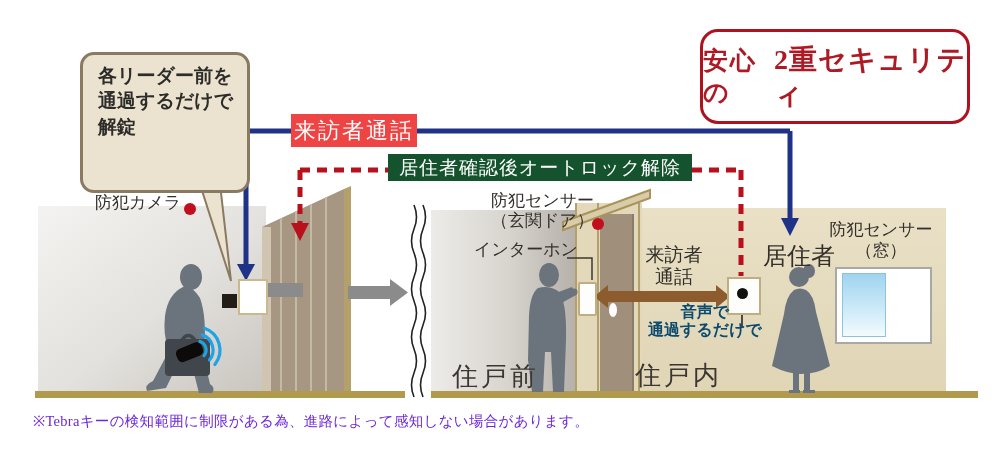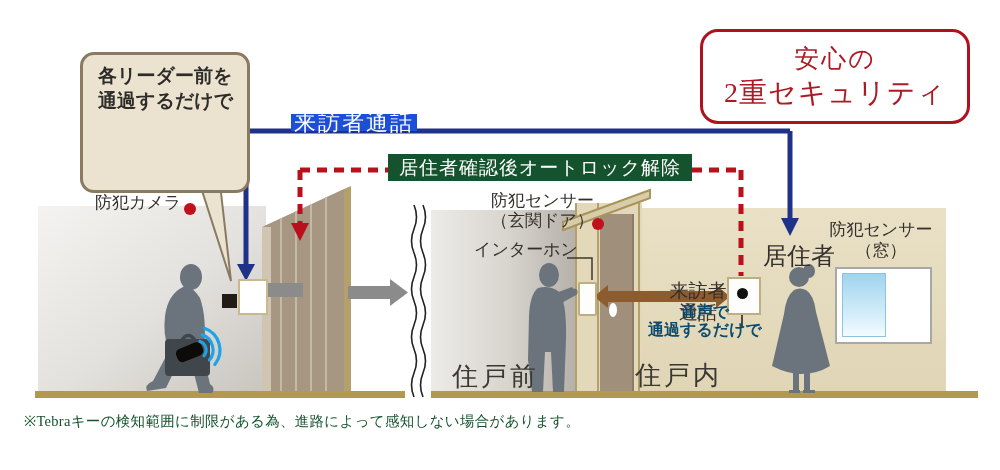--- a/index.html
+++ b/index.html
@@ -27,39 +27,39 @@
   .camera-box{left:222px;top:294px;width:15px;height:14px;background:#231c16;z-index:6;}
   .intercom{left:578px;top:282px;width:15px;height:30px;background:#fdfdfb;border:2px solid #bfae83;border-radius:2px;z-index:6;}
   .monitor{left:727px;top:277px;width:30px;height:34px;background:#fdfdfb;border:2px solid #bfae83;z-index:6;}
   .monitor-dot{left:737px;top:288px;width:11px;height:11px;background:#111;border-radius:50%;z-index:7;}
   .window{left:835px;top:267px;width:93px;height:73px;background:#fff;border:2px solid #a8a8a4;z-index:6;}
   .window .pane{position:absolute;left:5px;top:4px;width:42px;height:62px;
     background:linear-gradient(to bottom,#9fd4ef 0%,#d8effa 70%,#f3fbfe 100%);border:1px solid #8fc2dd;}
   .dot{width:12px;height:12px;border-radius:50%;background:#c10f1d;z-index:8;}
   
   .bar{color:#fff;display:flex;align-items:center;justify-content:center;z-index:9;letter-spacing:2px;}
-  .bar-navy{left:291px;top:114px;width:126px;height:17px;background:#1d4ed8;font-size:22px;}
+  .bar-navy{left:291px;top:114px;width:126px;height:33px;background:#ef4444;font-size:22px;}
   .bar-red{left:388px;top:154px;width:304px;height:27px;background:#14532d;font-size:19px;letter-spacing:1px;}
   
   .title-box{left:700px;top:29px;width:264px;height:89px;background:#fff;border:3.5px solid #b0111f;
-    border-radius:18px;color:#ad1a24;display:flex;flex-direction:column;align-items:center;
-    justify-content:center;font-weight:normal;line-height:1.25;z-index:10;}
+    border-radius:18px;color:#ad1a24;display:flex;flex-direction:row;align-items:center;
+    justify-content:center;font-weight:bold;line-height:1.25;z-index:10;}
   .title-box .t1{font-size:25px;letter-spacing:2px;}
   .title-box .t2{font-size:28px;letter-spacing:1px;}
   
   .bubble{left:80px;top:52px;width:170px;height:141px;background:#ebe3d0;border:3px solid #8a7a62;
     border-radius:14px;z-index:8;font-family:Liberation Mono, monospace;
     font-weight:bold;font-size:19px;color:#2e2c29;line-height:1.33;padding:10px 0 0 15px;box-sizing:border-box;}
   
   .lbl{color:#332f2a;font-size:17px;z-index:9;white-space:nowrap;}
   .lbl-center{text-align:center;}
   .area{color:#3b3733;font-size:26px;z-index:9;white-space:nowrap;}
   .voice{color:#0c4a6e;font-weight:bold;font-size:16px;line-height:1.15;z-index:9;text-align:center;
     font-family:"Liberation Sans","DejaVu Sans",sans-serif;white-space:nowrap;}
-  .note{left:24px;top:410px;font-size:14.5px;color:#14532d;letter-spacing:0.3px;z-index:9;white-space:nowrap;}
+  .note{left:33px;top:410px;font-size:14.5px;color:#6d28d9;letter-spacing:0.3px;z-index:9;white-space:nowrap;}
 </style>
 </head>
 <body>
 
 <div class="stage">
 
   <div class="abs wall-left"></div>
   <div class="abs wall-mid"></div>
   <div class="abs wall-in"></div>
   <div class="abs facade">
@@ -185,29 +185,30 @@
   <div class="abs bar bar-red">居住者確認後オートロック解除</div>
 
   <div class="abs title-box">
     <span class="t1">安心の</span>
     <span class="t2">2重セキュリティ</span>
   </div>
 
   <div class="abs bubble">
     <div>各リーダー前を</div>
     <div>通過するだけで</div>
+    <div>解錠</div>
   </div>
 
   <div class="abs lbl" style="left:95px;top:191px;">防犯カメラ</div>
   <div class="abs lbl lbl-center" style="left:480px;top:191px;width:125px;line-height:1.18;">
     <div>防犯センサー</div>
     <div>（玄関ドア）</div>
   </div>
   <div class="abs lbl" style="left:474px;top:238px;">インターホン</div>
-  <div class="abs lbl lbl-center" style="left:660px;top:244px;width:76px;font-size:19px;line-height:1.15;margin-top:36px;">
+  <div class="abs lbl lbl-center" style="left:636px;top:244px;width:76px;font-size:19px;line-height:1.15;">
     <div>来訪者</div>
     <div>通話</div>
   </div>
   <div class="abs voice" style="left:648px;top:303px;">
     <div>音声で</div>
     <div>通過するだけで</div>
   </div>
   <div class="abs lbl" style="left:763px;top:240px;font-size:24px;">居住者</div>
   <div class="abs lbl lbl-center" style="left:822px;top:219px;width:118px;line-height:1.25;">
     <div>防犯センサー</div>

